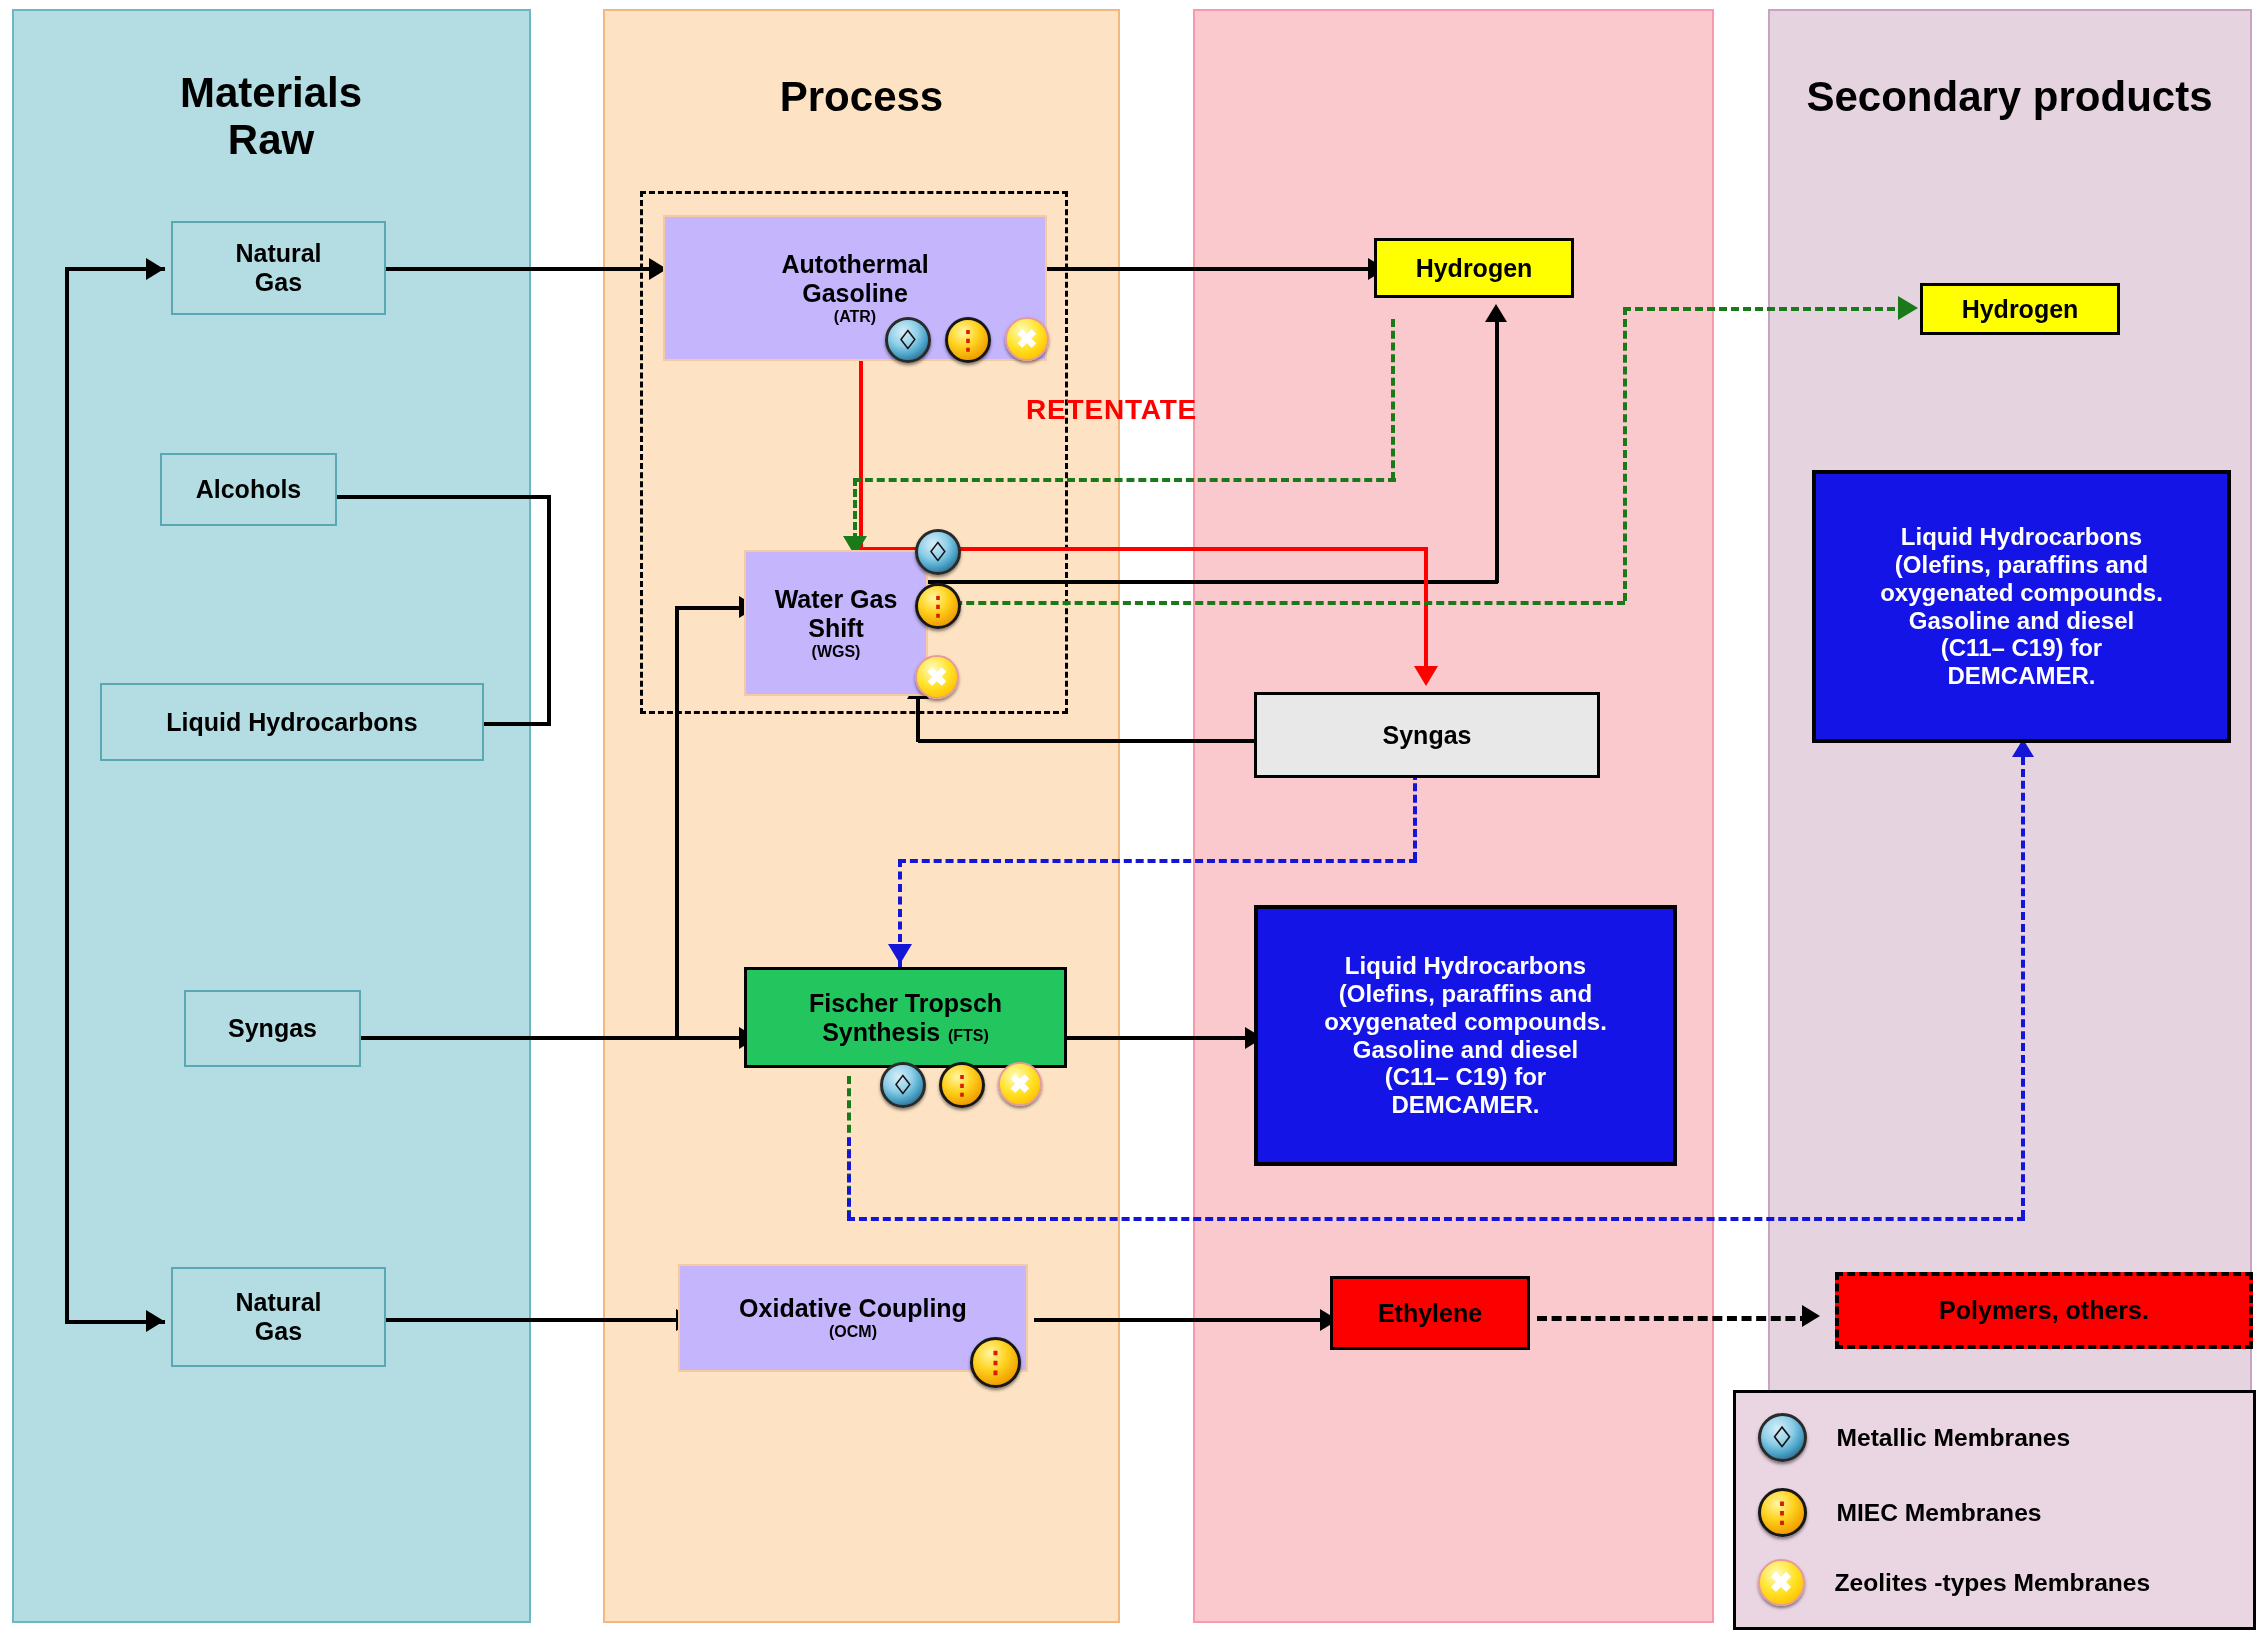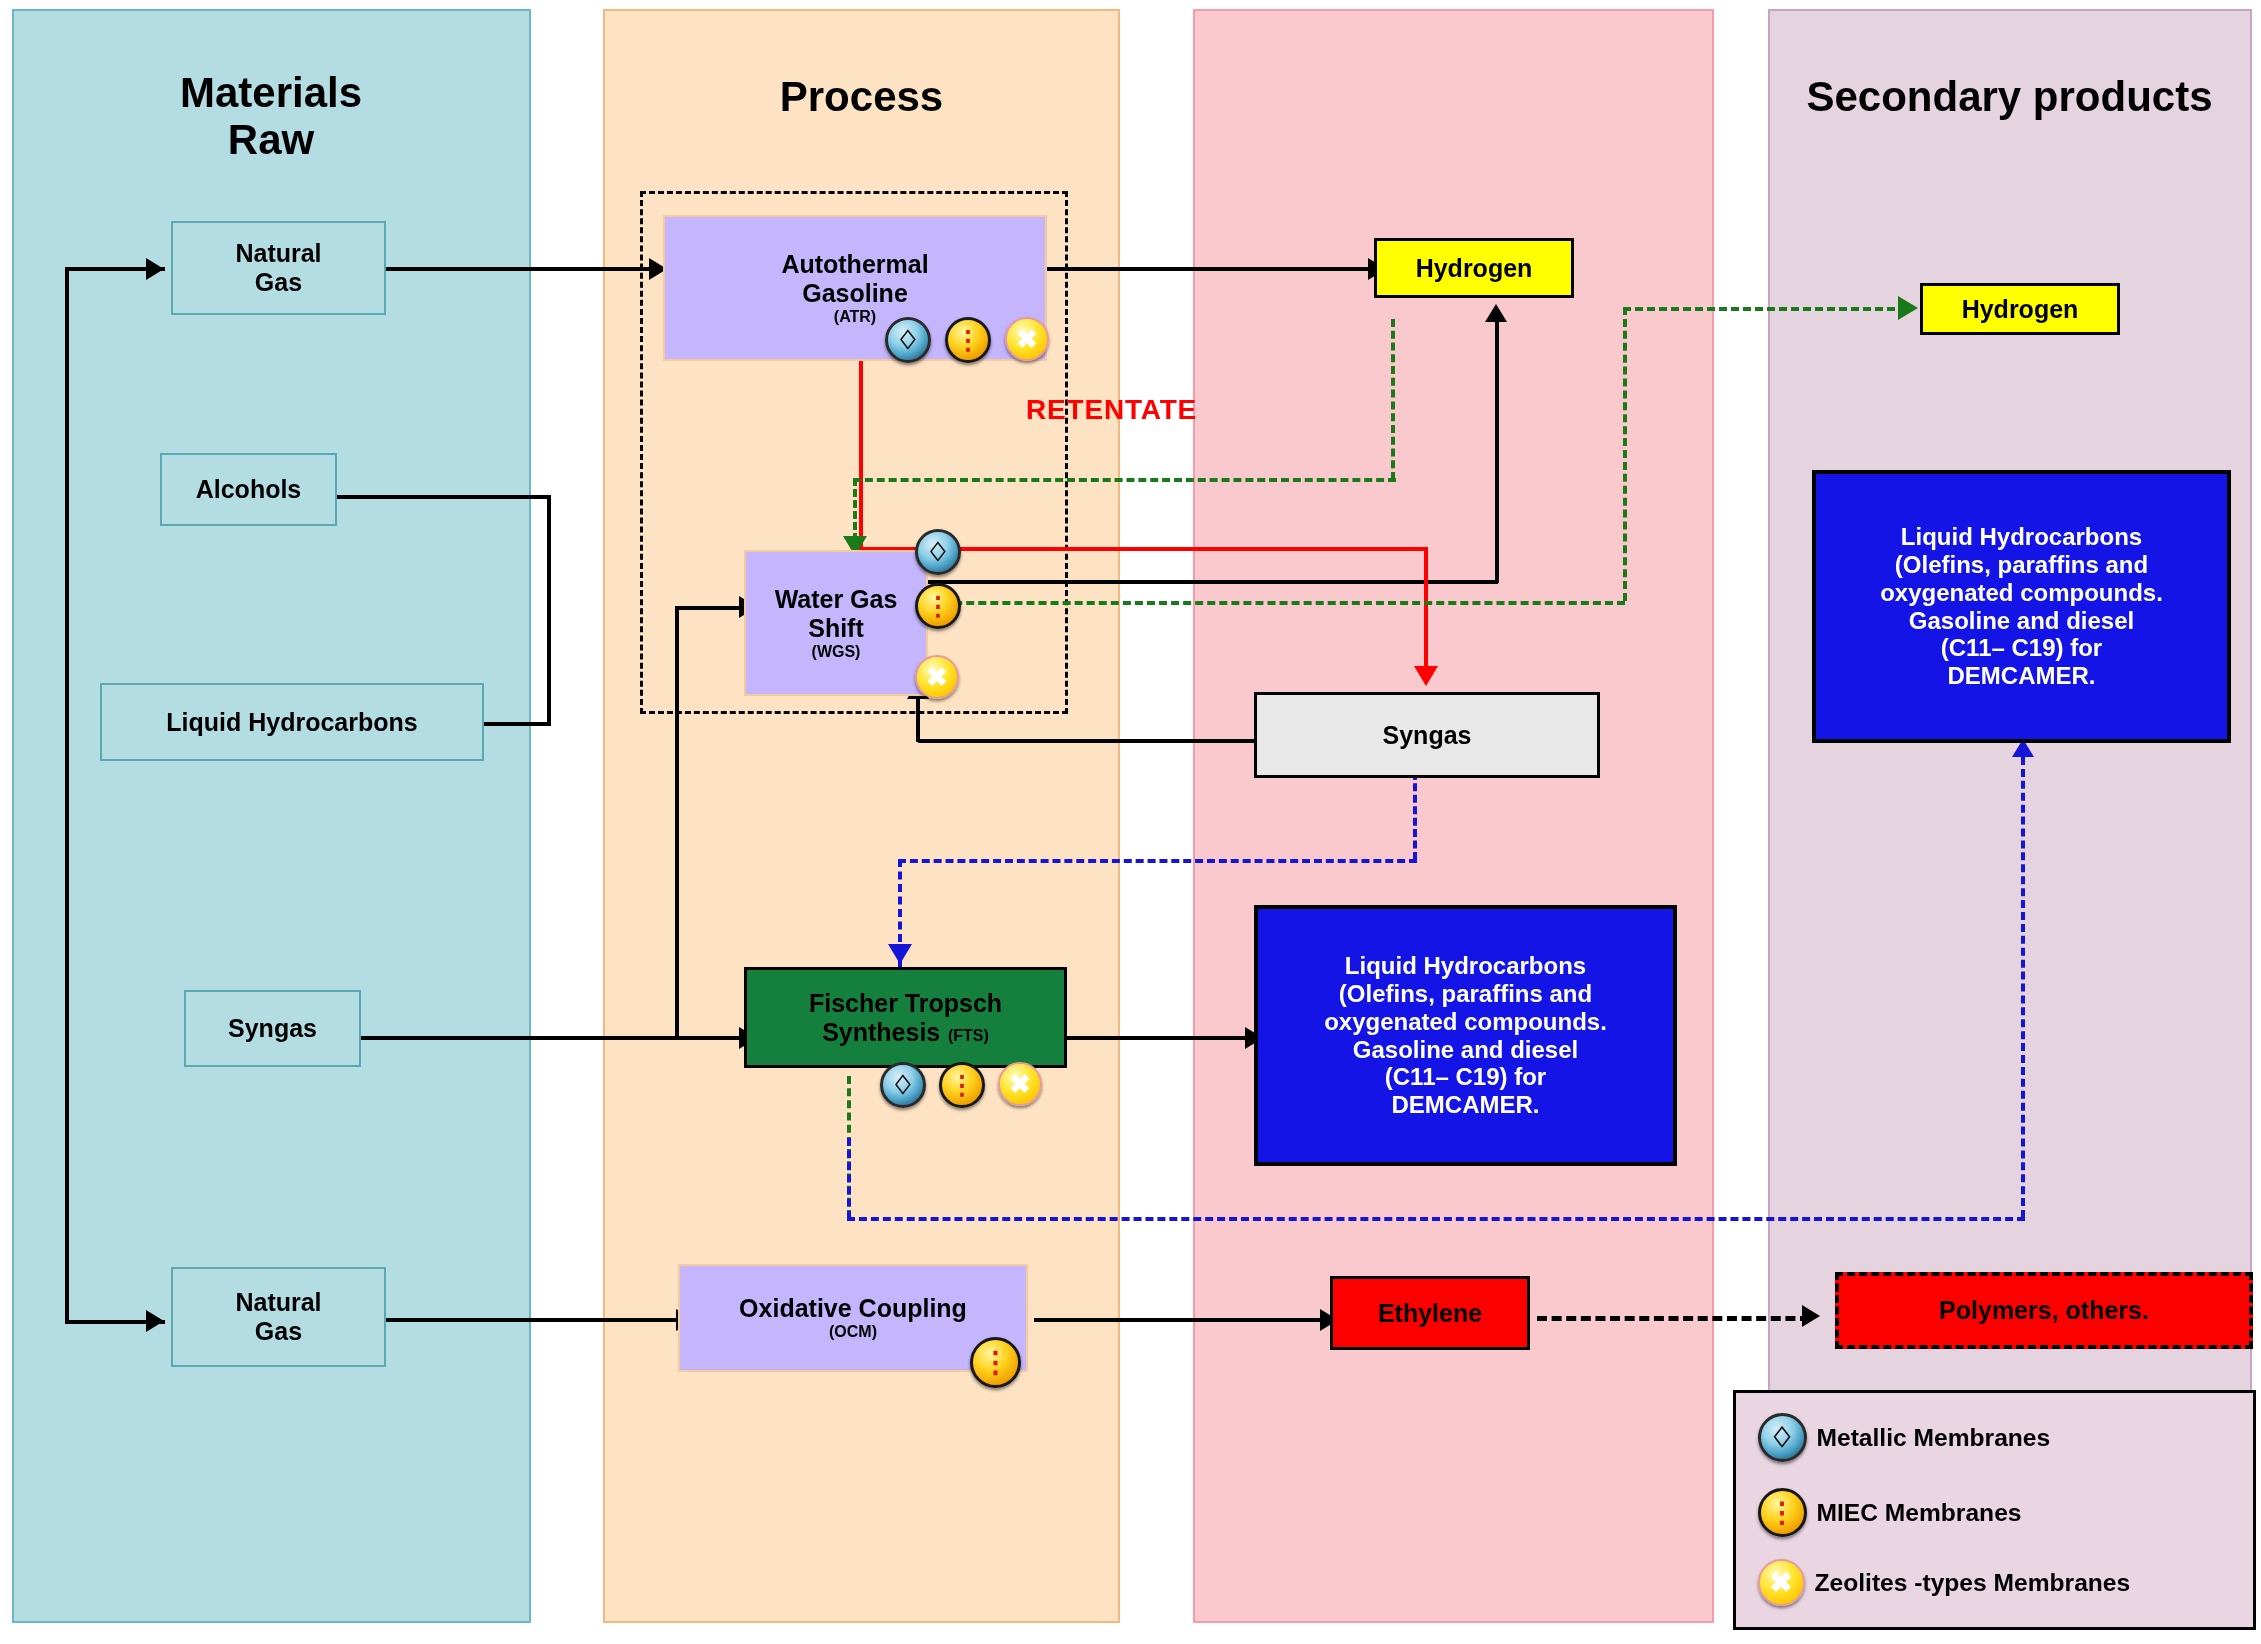--- a/index.html
+++ b/index.html
@@ -6,21 +6,21 @@
   body{font-family:"Liberation Sans",sans-serif;}
   #stage{position:relative;width:2261px;height:1644px;background:#ffffff;overflow:hidden;}
 
   .band{position:absolute;box-sizing:border-box;}
   .band-label{position:absolute;width:100%;text-align:center;font-weight:bold;color:#000;line-height:1.12;}
 
   .node{position:absolute;box-sizing:border-box;display:flex;align-items:center;justify-content:center;text-align:center;line-height:1.16;}
 
   .raw-node{border:2.3px solid #5ba8b5;background:#b3dde2;color:#000;font-size:25px;font-weight:bold;}
   .proc-node{border:2.3px solid #f6caa0;background:#c4b5fd;color:#000;font-size:25px;font-weight:bold;}
-  .proc-node-strong{border:3.1px solid #000;background:#15803d;color:#000;font-size:25px;font-weight:bold;}
+  .proc-node-strong{border:3.1px solid #000;background:#22c55e;color:#000;font-size:25px;font-weight:bold;}
   .yellow-node{border:3.8px solid #000;background:#ffff00;color:#000;font-size:25px;font-weight:bold;}
   .grey-node{border:3.8px solid #000;background:#e8e8e8;color:#000;font-size:25px;font-weight:bold;}
   .blue-node{border:4.6px solid #000;background:#1414e6;color:#fff;font-size:24px;font-weight:bold;padding:4.6px 7.7px;}
   .red-node{border:3.8px solid #000;background:#fc0000;color:#000;font-size:25px;font-weight:bold;}
   .red-node-dashed{border:4.6px dashed #000;background:#fc0000;color:#000;font-size:25px;font-weight:bold;}
 
   .abbr{font-size:16px;font-weight:bold;}
 
   .dashgroup{position:absolute;border:3.1px dashed #000;box-sizing:border-box;}
 
@@ -56,21 +56,21 @@
   .mem-metallic span{color:#111;font-size:1em;line-height:1;}
   .mem-miec{background:radial-gradient(circle at 38% 30%,#fff6a0 0%,#ffd21e 40%,#f0a000 75%,#9c6400 100%);
        border:3.1px solid #171717;}
   .mem-miec span{color:#d81b00;font-size:1em;line-height:1;}
   .mem-zeo{background:radial-gradient(circle at 38% 30%,#fffbbf 0%,#ffe42b 45%,#ffc400 80%,#e09000 100%);
        border:2.3px solid #e89a9a;}
   .mem-zeo span{color:#fff;font-size:1em;line-height:1;}
 
   .legend{position:absolute;border:3.8px solid #000;background:#ead6e3;box-sizing:border-box;overflow:hidden;}
   .legend-row{position:absolute;display:flex;align-items:center;}
-  .legend-text{font-size:24.6px;font-weight:bold;color:#000;white-space:nowrap;margin-left:10px;}
+  .legend-text{font-size:24.6px;font-weight:bold;color:#000;white-space:nowrap;margin-left:30px;}
 </style>
 </head>
 <body>
 
 <div id="stage">
 
   <div class="band" style="left:11.5px;top:9.2px;width:519px;height:1614px;background:#b3dde2;border:2.3px solid #6cb8c2;"></div>
   <div class="band" style="left:603px;top:9.2px;width:517px;height:1614px;background:#fde3c4;border:2.3px solid #f3b87e;"></div>
   <div class="band" style="left:1193px;top:9.2px;width:521px;height:1614px;background:#fac9cd;border:2.3px solid #f79aab;"></div>
   <div class="band" style="left:1768px;top:9.2px;width:484px;height:1614px;background:#e5d3e0;border:2.3px solid #c9a3c2;"></div>

